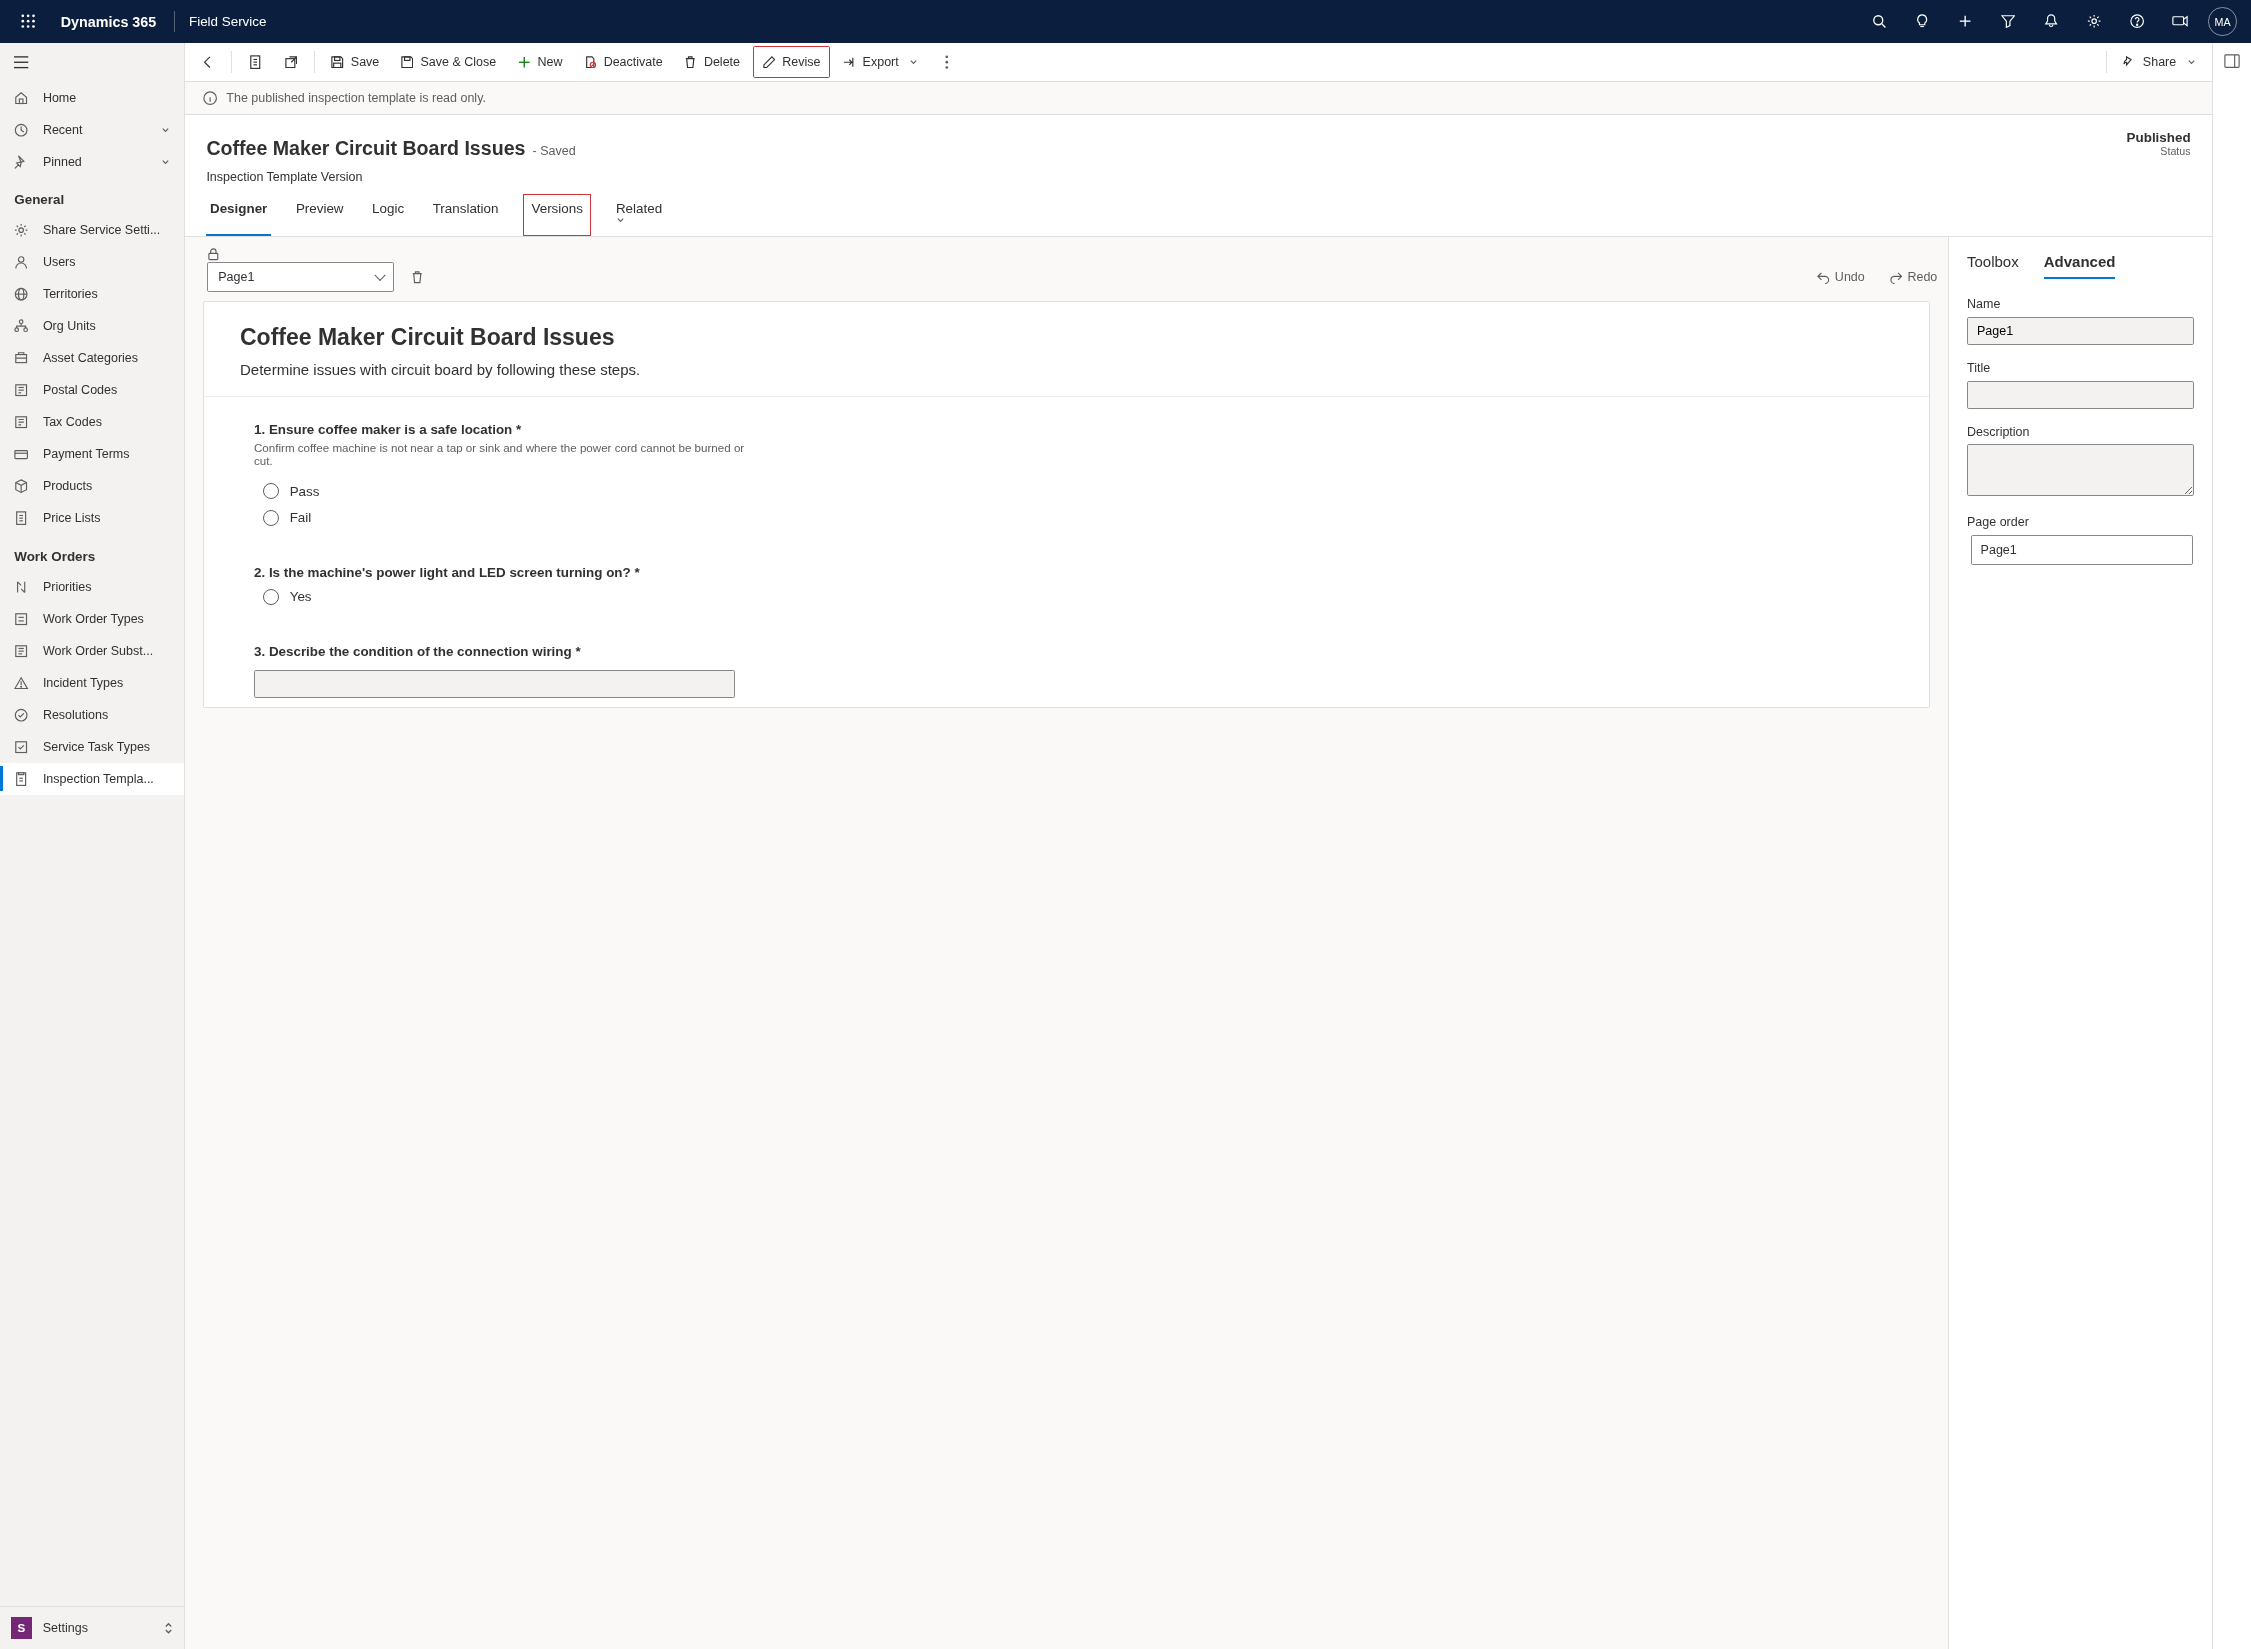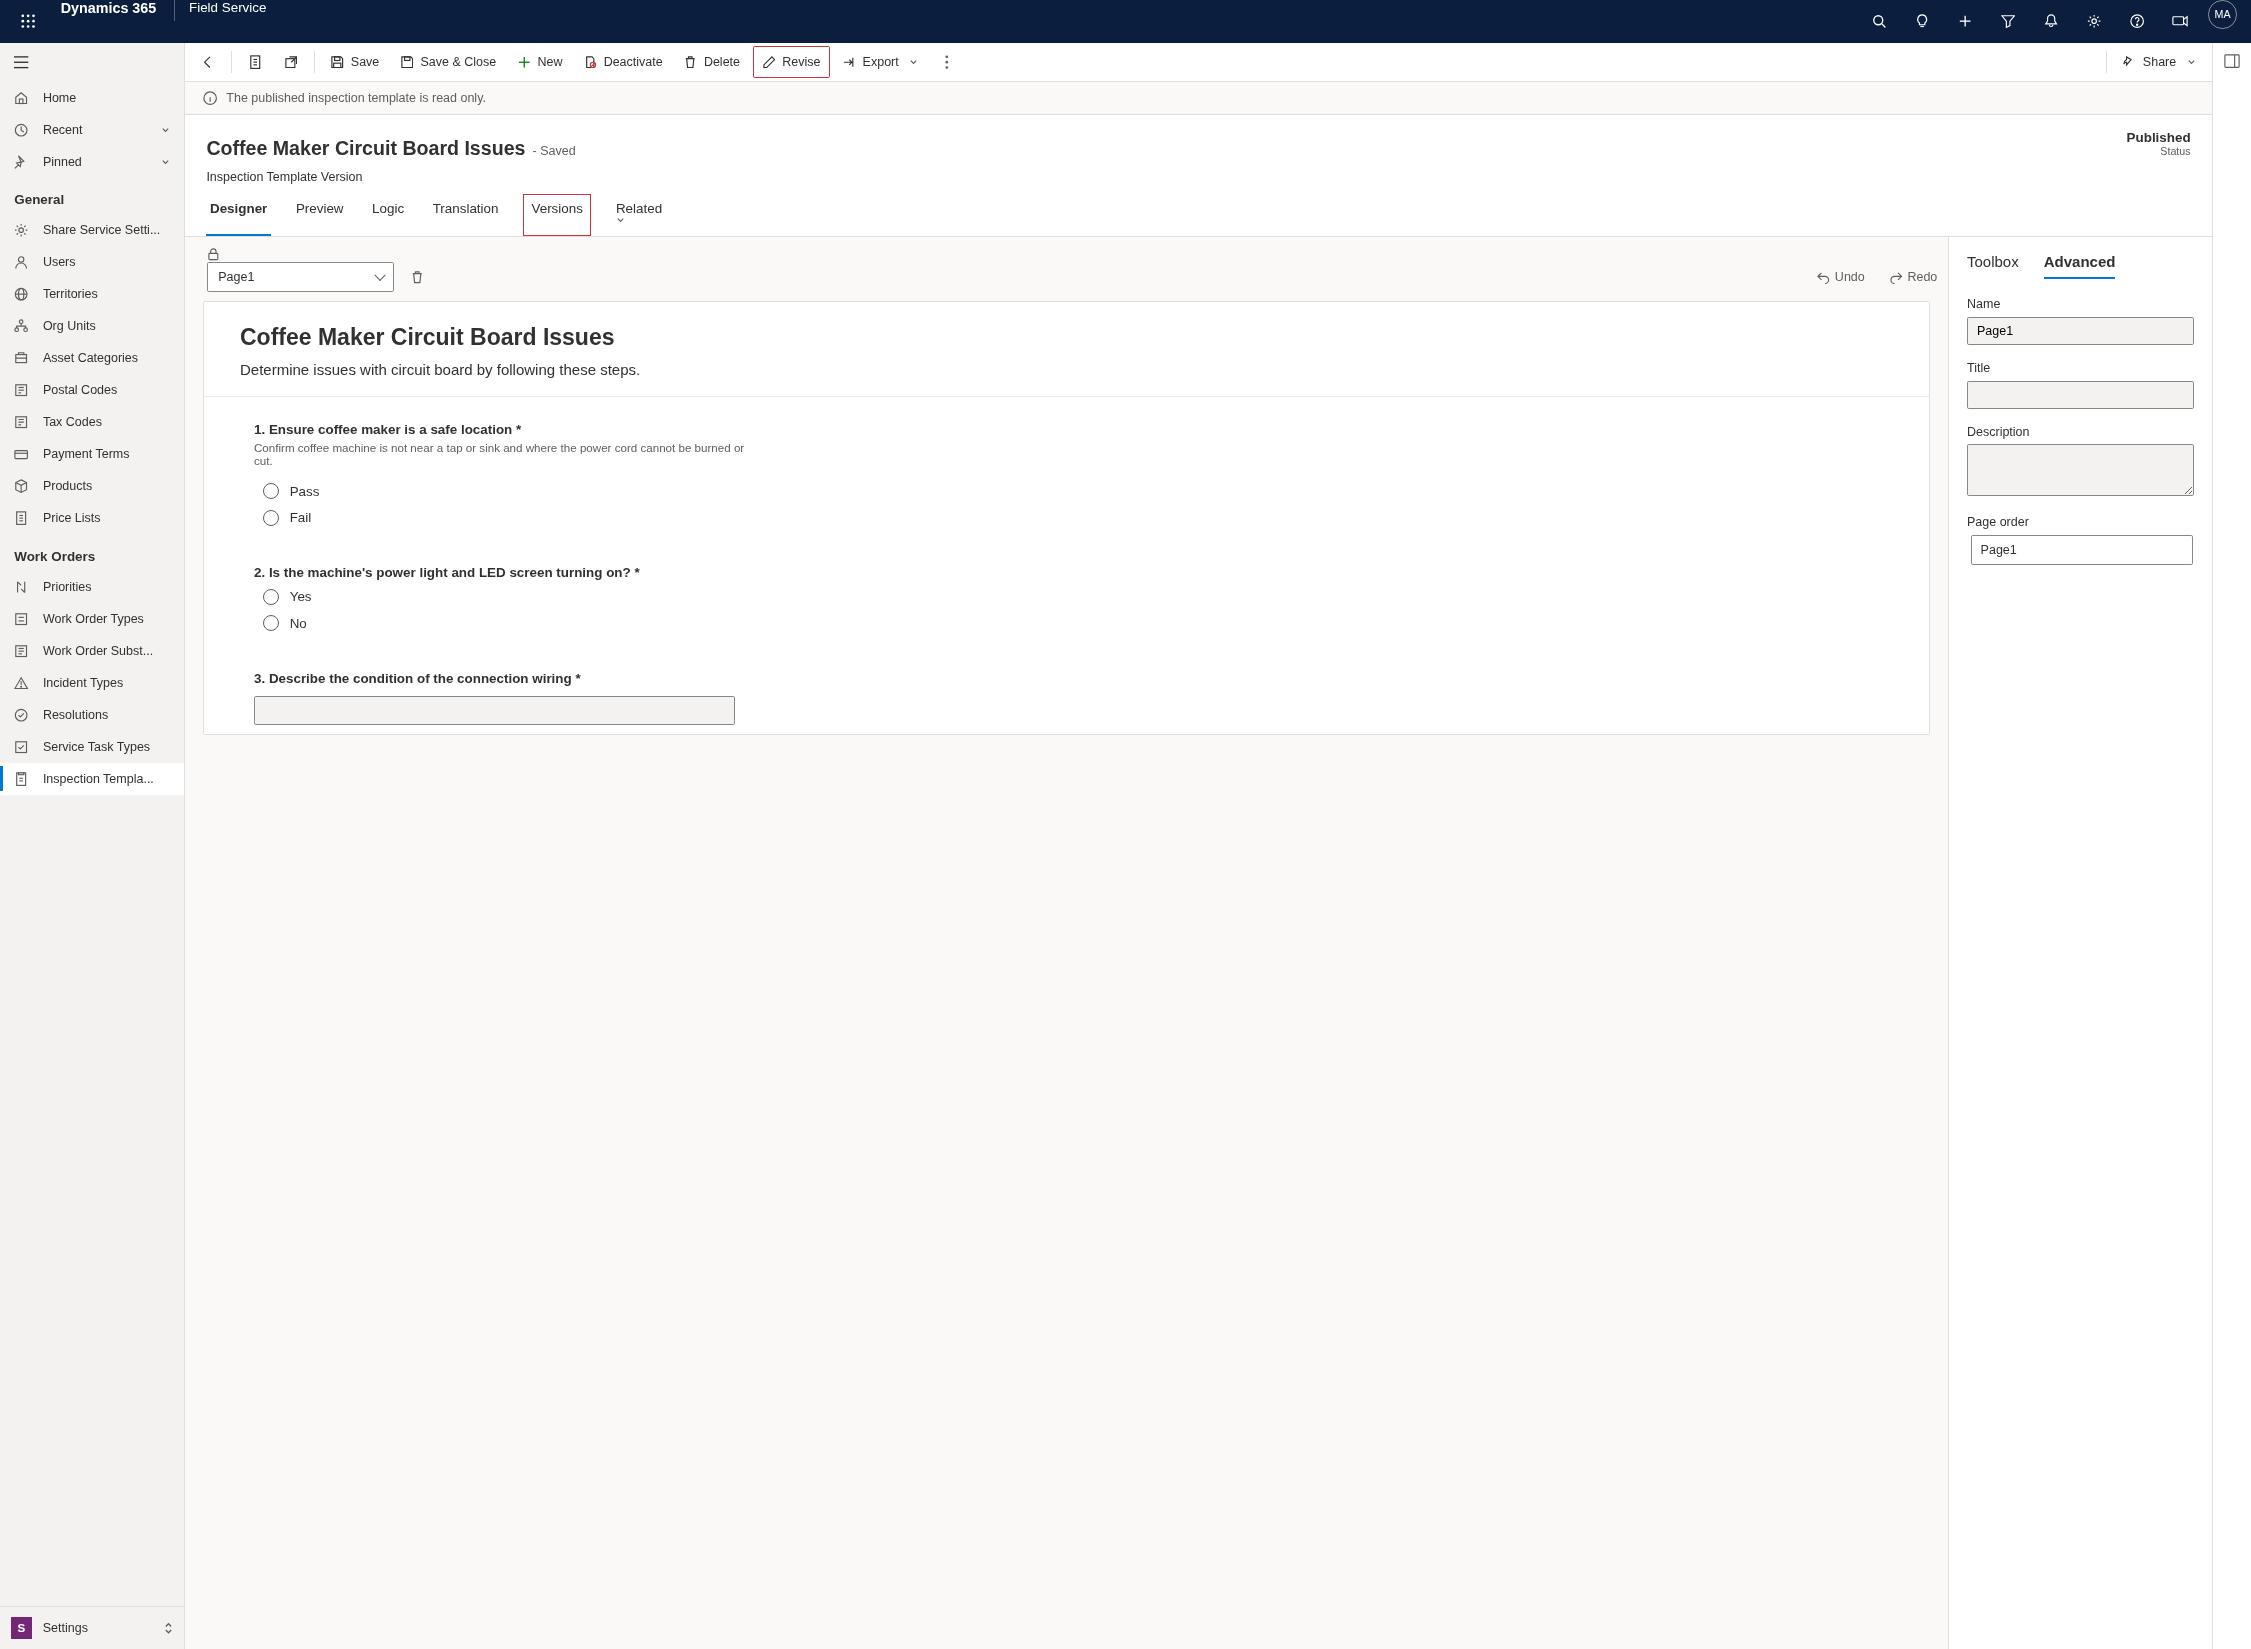--- a/index.html
+++ b/index.html
@@ -1,17 +1,17 @@
 <!DOCTYPE html>
 <html style="font-size:14.3px"><head>
 <meta charset="utf-8">
 <style>
 * { box-sizing: border-box; margin: 0; padding: 0; }
 body { font-family: "Segoe UI", -apple-system, sans-serif; font-size: 12.5px; color: #323130; background: #fff; overflow: hidden; }
-.topbar { background: #0b1e3d; color: #fff; height: 43px; display: flex; padding: 0 7.1px; }
+.topbar { background: #0b1e3d; color: #fff; height: 43px; display: flex; align-items: center; padding: 0 7.1px; }
 .topbar .waffle { width: 43px; height: 43px; display: flex; align-items: center; justify-content: center; cursor: pointer; }
 .topbar .brand { font-size: 14.3px; font-weight: 600; padding: 0 10.7px; }
 .topbar .divider-v { width: 0.9px; height: 21.4px; background: rgba(255,255,255,0.3); margin: 0 7.1px; }
 .topbar .appname { font-size: 13.4px; padding: 0 7.1px; }
 .topbar .spacer { flex: 1; }
 .topbar .icon-btn { width: 43px; height: 43px; display: flex; align-items: center; justify-content: center; cursor: pointer; }
 .topbar .avatar { width: 28.5px; height: 28.5px; border-radius: 50%; border: 0.9px solid rgba(255,255,255,0.5); display: flex; align-items: center; justify-content: center; font-size: 10.7px; margin: 0 7.1px; }
 .shell { display: flex; height: calc(100vh - 43px); }
 .leftnav { width: 185px; background: #f3f2f1; border-right: 0.9px solid #e1dfdd; overflow-y: auto; display: flex; flex-direction: column; }
 .leftnav .ham { height: 39px; display: flex; align-items: center; padding: 0 14.3px; cursor: pointer; }
@@ -557,24 +557,20 @@
                     <span class="radio-circle"></span>
                     <span>Fail</span>
                   </div>
                 </div>
                 <div class="question">
                   <div class="q-title">2. Is the machine's power light and LED screen turning on? <span class="req">*</span></div>
                   <div class="radio-opt">
                     <span class="radio-circle"></span>
                     <span>Yes</span>
                   </div>
-                  <div class="radio-opt">
-                    <span class="radio-circle"></span>
-                    <span>No</span>
-                  </div>
                 </div>
                 <div class="question"><div class="q-title">3. Describe the condition of the connection wiring <span class="req">*</span></div><div style="height:7.1px"></div><input class="text-input-q" style=""></div>
               </div>
           </div>
         </div>
       </div>
 
       <div class="props-col">
         <div class="props-tabs" id="props-tabs">
             <div class="props-tab">Toolbox</div>

